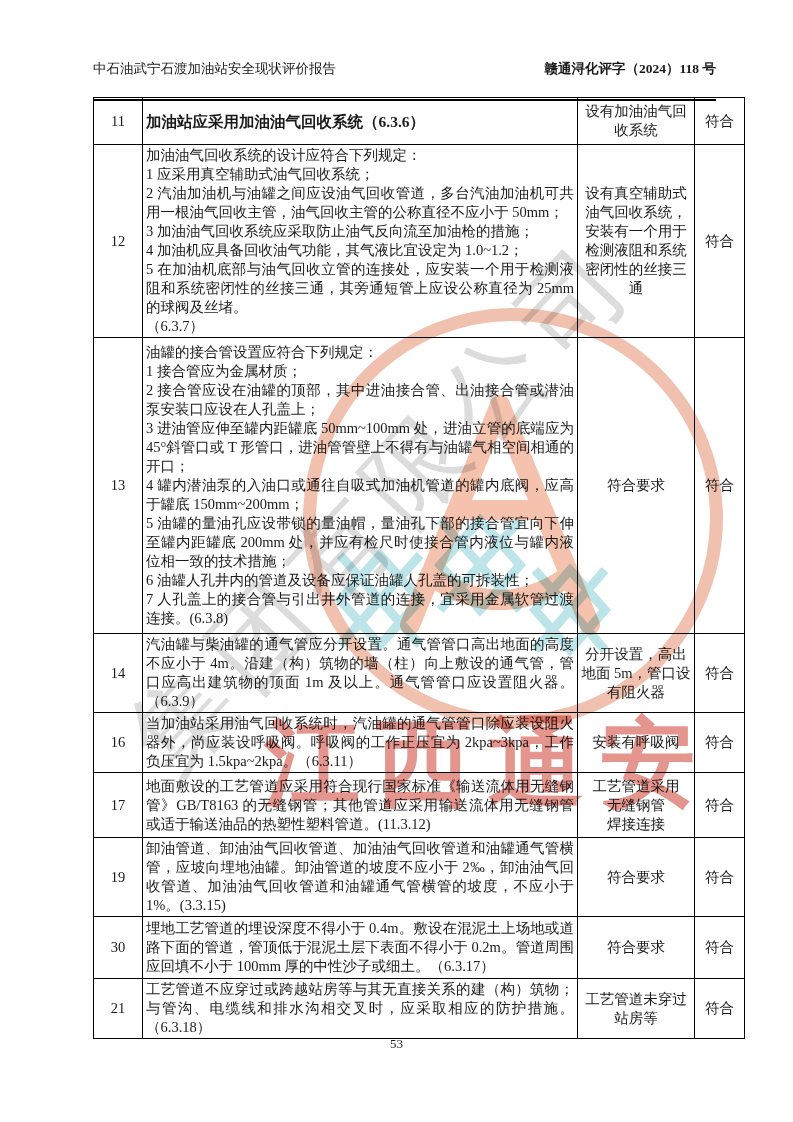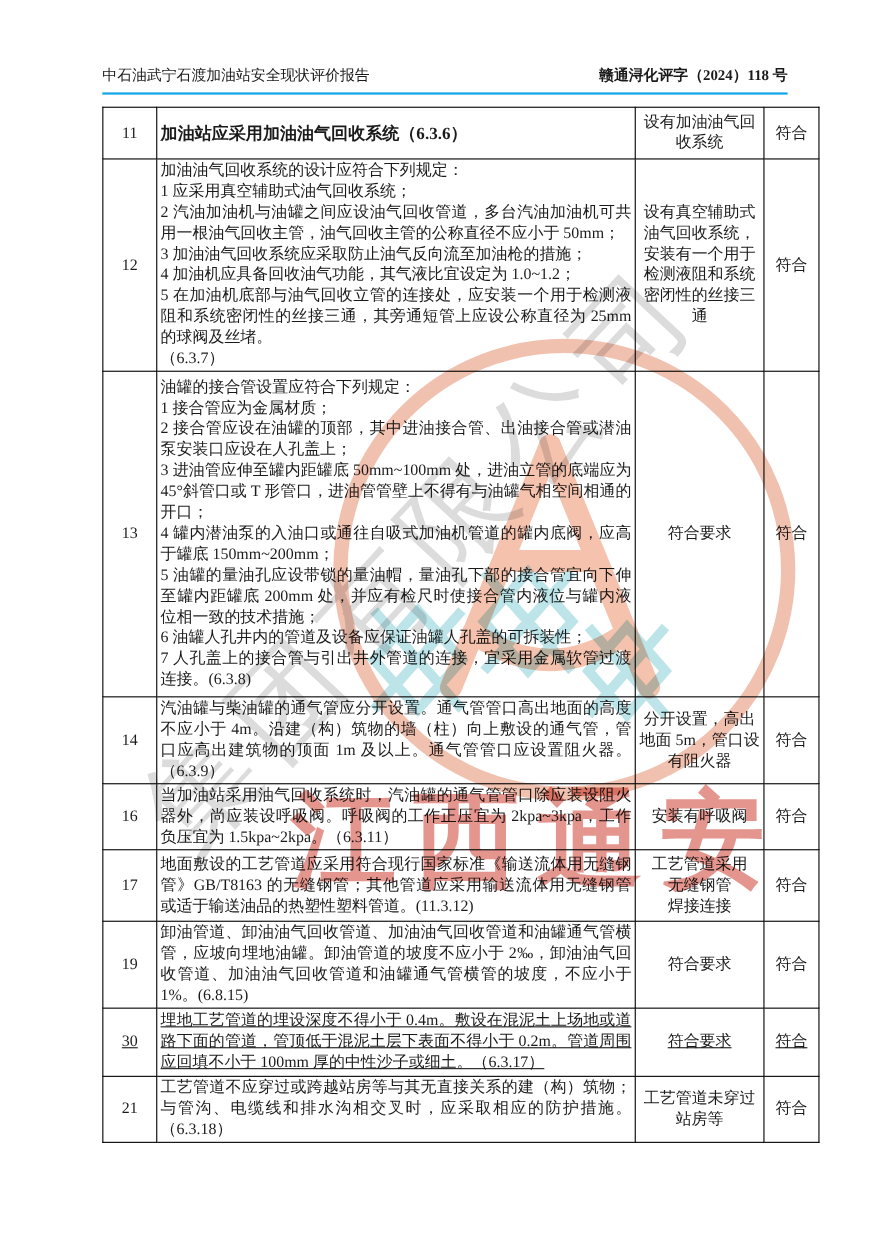--- a/index.html
+++ b/index.html
@@ -7,21 +7,21 @@
     width:793px;height:1122px;background:#ffffff;
     font-family:"Liberation Serif","DejaVu Serif",serif;
     color:#1a1a1a;position:relative;overflow:hidden;
   }
   .page{position:absolute;inset:0;}
 
   
   .hdr{
     position:absolute;left:93px;top:60px;width:623px;
     display:flex;justify-content:space-between;align-items:flex-end;
-    font-size:13.5px;border-bottom:2px solid #0ea5e9;padding-bottom:6px;
+    font-size:13.5px;border-bottom:2px solid #000000;padding-bottom:21px;
   }
   .hdr .right{font-weight:bold;}
 
   
   table.review{
     position:absolute;left:93px;top:97px;width:623px;
     border-collapse:collapse;table-layout:fixed;
   }
   table.review td{
     border:1.4px solid #000;
@@ -29,21 +29,21 @@
     padding:1px 3px;vertical-align:middle;
     overflow:hidden;
   }
   td.no{width:42px;text-align:center;}
   td.content{width:428px;text-align:justify;white-space:pre-wrap;}
   td.status{width:110px;text-align:center;white-space:pre-wrap;}
   td.result{width:43px;text-align:center;}
   tr.r11 td{height:44px;} tr.r12 td{height:167px;margin-left:20px;} tr.r13 td{height:293px;}
   tr.r14 td{height:61px;}  tr.r15 td{height:22px;}  tr.r16 td{height:56px;margin-left:28px;}
   tr.r17 td{height:62px;}  tr.r18 td{height:44px;}  tr.r19 td{height:54px;}
-  tr.r20 td{height:59px;text-decoration:underline;}  tr.r21 td{height:42px;}
+  tr.r20 td{height:59px;}  tr.r21 td{height:42px;}
   tr.bold td.content, tr.bold td.no{font-weight:bold;}
   tr.r11 td.content{font-weight:bold;font-size:15.5px;}
 
   
   .footer{
     position:absolute;left:0;top:1036px;width:793px;
     text-align:center;font-size:13px;
   }
 
   
@@ -124,21 +124,21 @@
       <tr class="r17">
         <td class="no">17</td>
         <td class="content">地面敷设的工艺管道应采用符合现行国家标准《输送流体用无缝钢管》GB/T8163 的无缝钢管；其他管道应采用输送流体用无缝钢管或适于输送油品的热塑性塑料管道。(11.3.12)</td>
         <td class="status">工艺管道采用
 无缝钢管
 焊接连接</td>
         <td class="result">符合</td>
       </tr>
       <tr class="r19">
         <td class="no">19</td>
-        <td class="content">卸油管道、卸油油气回收管道、加油油气回收管道和油罐通气管横管，应坡向埋地油罐。卸油管道的坡度不应小于 2‰，卸油油气回收管道、加油油气回收管道和油罐通气管横管的坡度，不应小于 1%。(6.8.15)</td>
+        <td class="content">卸油管道、卸油油气回收管道、加油油气回收管道和油罐通气管横管，应坡向埋地油罐。卸油管道的坡度不应小于 2‰，卸油油气回收管道、加油油气回收管道和油罐通气管横管的坡度，不应小于 1%。(3.3.15)</td>
         <td class="status">符合要求</td>
         <td class="result">符合</td>
       </tr>
       <tr class="r20">
         <td class="no">30</td>
         <td class="content">埋地工艺管道的埋设深度不得小于 0.4m。敷设在混泥土上场地或道路下面的管道，管顶低于混泥土层下表面不得小于 0.2m。管道周围应回填不小于 100mm 厚的中性沙子或细土。（6.3.17）</td>
         <td class="status">符合要求</td>
         <td class="result">符合</td>
       </tr>
       <tr class="r21">
@@ -167,14 +167,15 @@
   <svg class="wm teal-frags" width="300" height="200" viewBox="0 0 300 200">
     <g stroke="#5abec8" stroke-width="9" fill="none">
       <path d="M60 55 L100 100 L60 145 L20 100 Z M20 55 L100 145 M100 55 L20 145"></path>
       <path d="M160 20 L200 65 L160 110 L120 65 Z M120 20 L200 110 M200 20 L120 110"></path>
       <path d="M250 70 L285 110 L250 150 L215 110 Z M215 70 L285 150 M285 70 L215 150"></path>
     </g>
   </svg>
 
   <div class="wm red-wm-text">江西通安</div>
 
+  <div class="footer">53</div>
 
 </div>
 
 </body></html>

